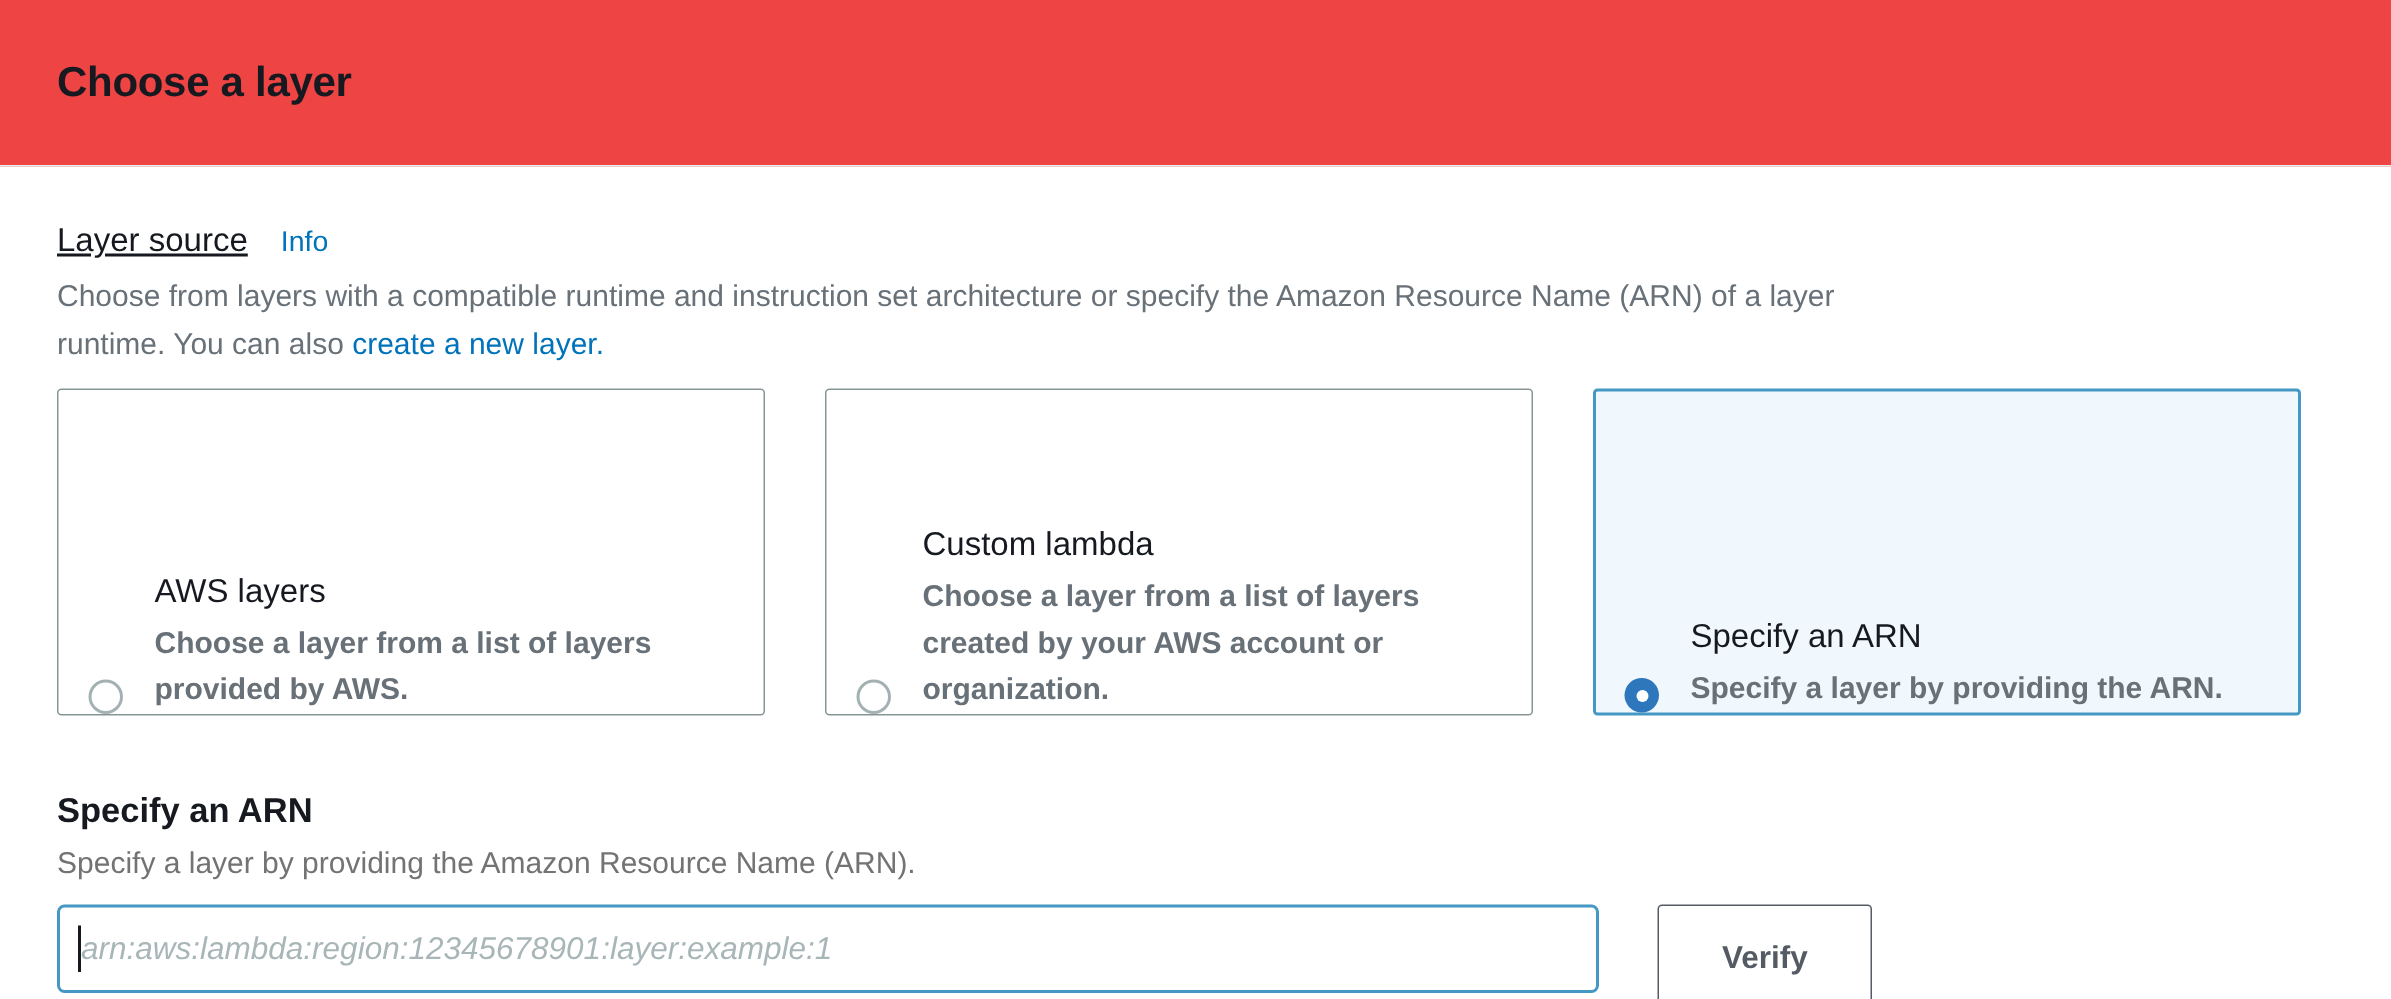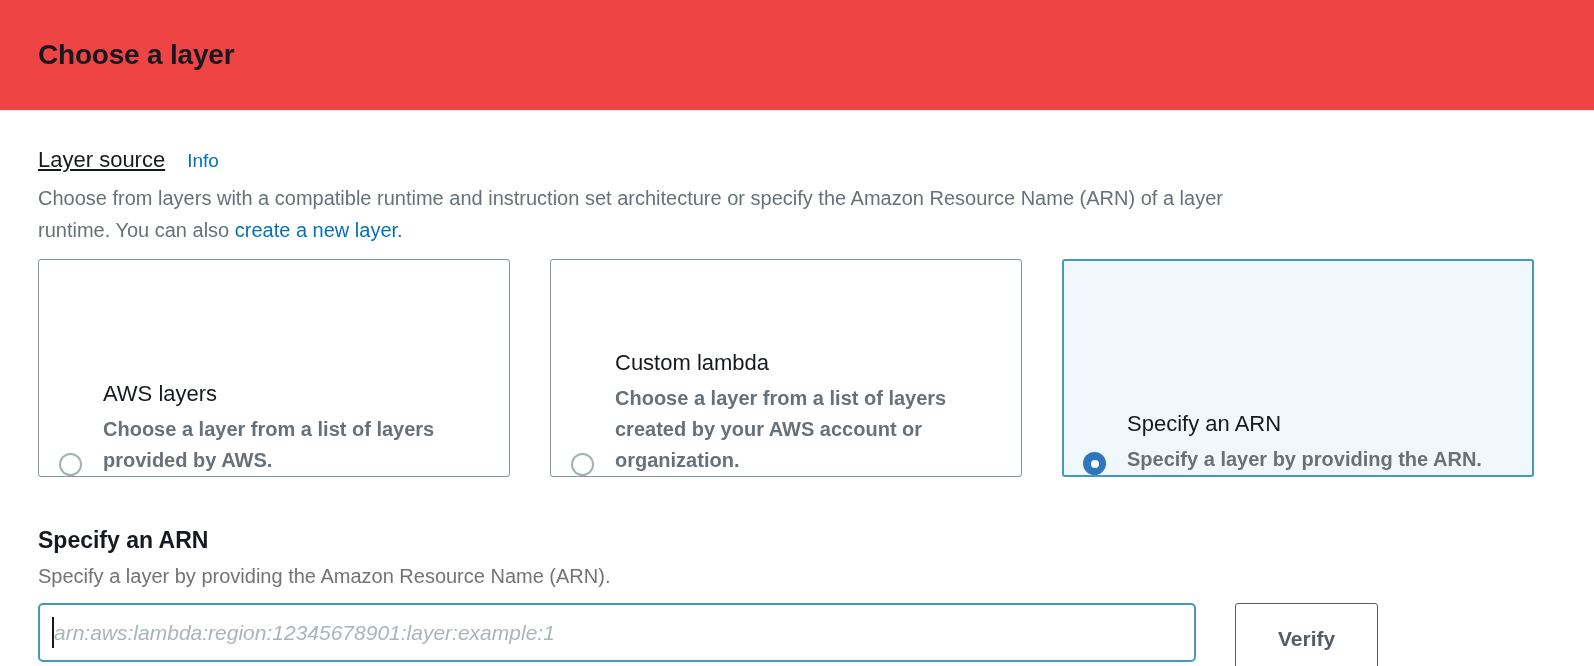--- a/index.html
+++ b/index.html
@@ -94,21 +94,21 @@
     max-width: 355px;
     font-weight: bold;
   }
 
   
   .arn-heading { margin-top: 50px; font-size: 23px; color: #16191f; }
   .arn-desc { margin-top: 11px; font-size: 20px; color: #737373; }
   .arn-input-row { margin-top: 15px; display: flex; align-items: stretch; }
   .arn-input-wrap { position: relative; }
   .arn-input {
-    width: 1158px; height: 59px;
+    width: 1028px; height: 59px;
     border: 2px solid #4598c4;
     border-radius: 5px;
     padding: 0 14px;
     font-size: 21px;
     font-family: "Liberation Sans", "DejaVu Sans", sans-serif;
     color: #16191f;
     outline: none;
     background: #ffffff;
   }
   .arn-input::placeholder {

